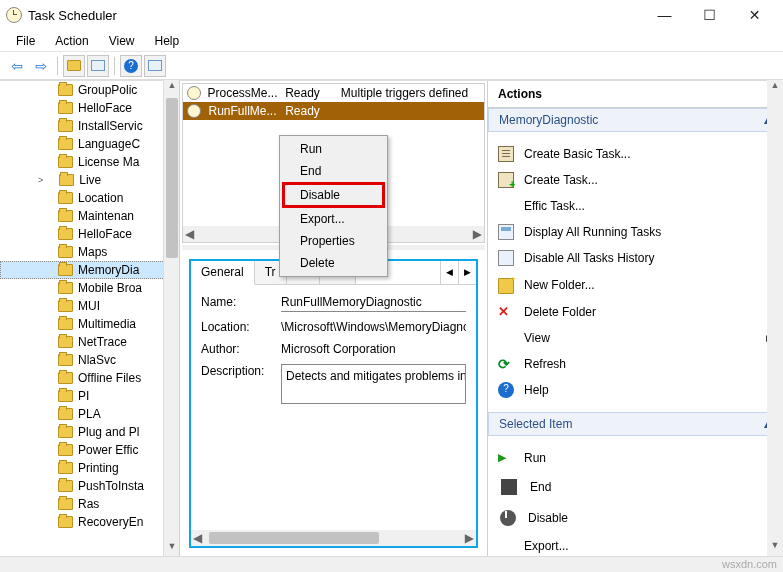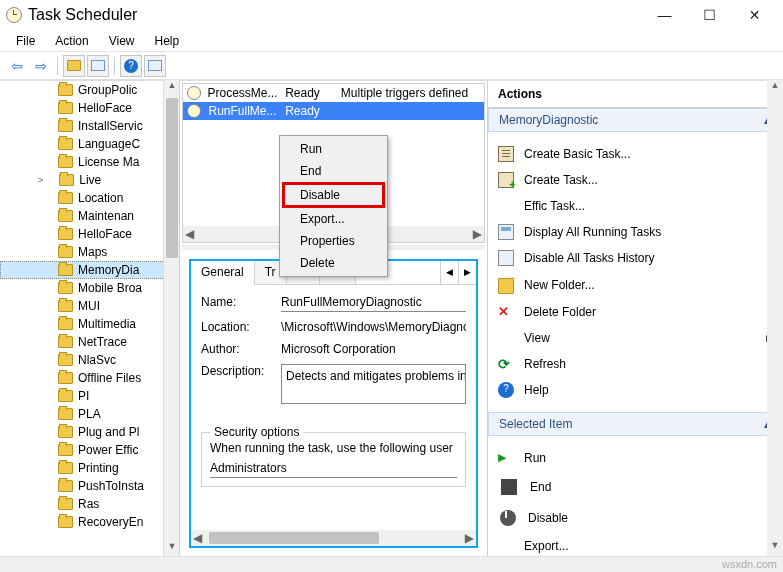--- a/index.html
+++ b/index.html
@@ -4,21 +4,21 @@
 <style>
 * { box-sizing: border-box; margin: 0; padding: 0; font-family: "Segoe UI", Tahoma, sans-serif; font-size: 12px; }
 body { width: 783px; height: 572px; background: #fff; overflow: hidden; position: relative; }
 
 
 .titlebar { height: 30px; display: flex; align-items: center; padding: 0 6px; }
 .titlebar .app-icon { width: 16px; height: 16px; margin-right: 6px; position: relative; }
 .clock-icon { width: 16px; height: 16px; border-radius: 50%; border: 1.5px solid #888; position: relative; background: #fff7d0; }
 .clock-icon::before { content: ""; position: absolute; left: 6px; top: 2px; width: 1px; height: 5px; background: #555; }
 .clock-icon::after { content: ""; position: absolute; left: 6px; top: 6px; width: 4px; height: 1px; background: #555; }
-.titlebar-title { font-size: 16px; color: #000; text-align: center; }
+.titlebar-title { font-size: 13px; color: #000; text-align: center; }
 .win-controls { margin-left: auto; display: flex; }
 .win-btn { width: 45px; height: 28px; display: flex; align-items: center; justify-content: center; font-size: 14px; color: #222; }
 
 
 .menubar { height: 22px; display: flex; align-items: center; padding: 0 6px; border-bottom: 1px solid #e5e5e5; }
 .menubar span { padding: 3px 10px; }
 
 
 .toolbar { height: 28px; display: flex; align-items: center; padding: 2px 6px; border-bottom: 1px solid #ddd; gap: 2px; }
 .tb-btn { width: 22px; height: 22px; display: flex; align-items: center; justify-content: center; border: 1px solid transparent; }
@@ -53,21 +53,21 @@
 
 .middle { width: 308px; border-right: 1px solid #d0d0d0; display: flex; flex-direction: column; position: relative; }
 
 .tasklist { border: 1px solid #d0d0d0; margin: 2px; flex: 0 0 160px; position: relative; overflow: hidden; }
 .tl-header { display: flex; background: #fff; border-bottom: 1px solid #e5e5e5; height: 22px; }
 .tl-hcell { padding: 4px 8px; border-right: 1px solid #e5e5e5; }
 .tl-hcell.name { width: 95px; }
 .tl-hcell.status { width: 45px; }
 .tl-hcell.trig { flex: 1; }
 .tl-row { display: flex; height: 18px; align-items: center; }
-.tl-row.sel { background: #3b82f6; color: #fff; }
+.tl-row.sel { background: #a16207; color: #fff; }
 .tl-row .clock-sm { width: 14px; height: 14px; border-radius: 50%; border: 1px solid #888; background: #fff7d0; margin: 0 4px; flex-shrink: 0; }
 .tl-row .c { overflow: hidden; white-space: nowrap; text-align: center; }
 .tl-row .c.name { width: 75px; }
 .tl-row .c.status { width: 45px; }
 .tl-row .c.trig { flex: 1; }
 .tl-sb { position: absolute; bottom: 0; left: 0; right: 0; height: 16px; background: #f0f0f0; display: flex; align-items: center; justify-content: space-between; font-size: 9px; color: #666; padding: 0 2px; }
 
 .midsep { height: 5px; background: #f0f0f0; margin: 0 2px; }
 
 .details { border: 2px solid #0ea5e9; margin: 9px; flex: 1; position: relative; overflow: hidden; }
@@ -337,25 +337,20 @@
         </div>
         <div class="det-row">
           <div class="det-label">Author:</div>
           <div class="det-val">Microsoft Corporation</div>
         </div>
         <div class="det-row">
           <div class="det-label">Description:</div>
           <div class="det-textarea">Detects and mitigates problems in physical memory (RAM).</div>
         </div>
       </div>
-      <div class="sec-group">
-        <div class="legend">Security options</div>
-        <div>When running the task, use the following user</div>
-        <div style="border-bottom:1px solid #888;margin-top:6px;padding-bottom:2px;">Administrators</div>
-      </div>
       <div class="det-sb">
         <span class="arr-l">◀</span>
           <div class="thumb-h"></div>
           <span class="arr-r">▶</span>
       </div>
     </div>
   </div>
 
   <div class="actions-pane">
     <div class="ap-header">Actions</div>

